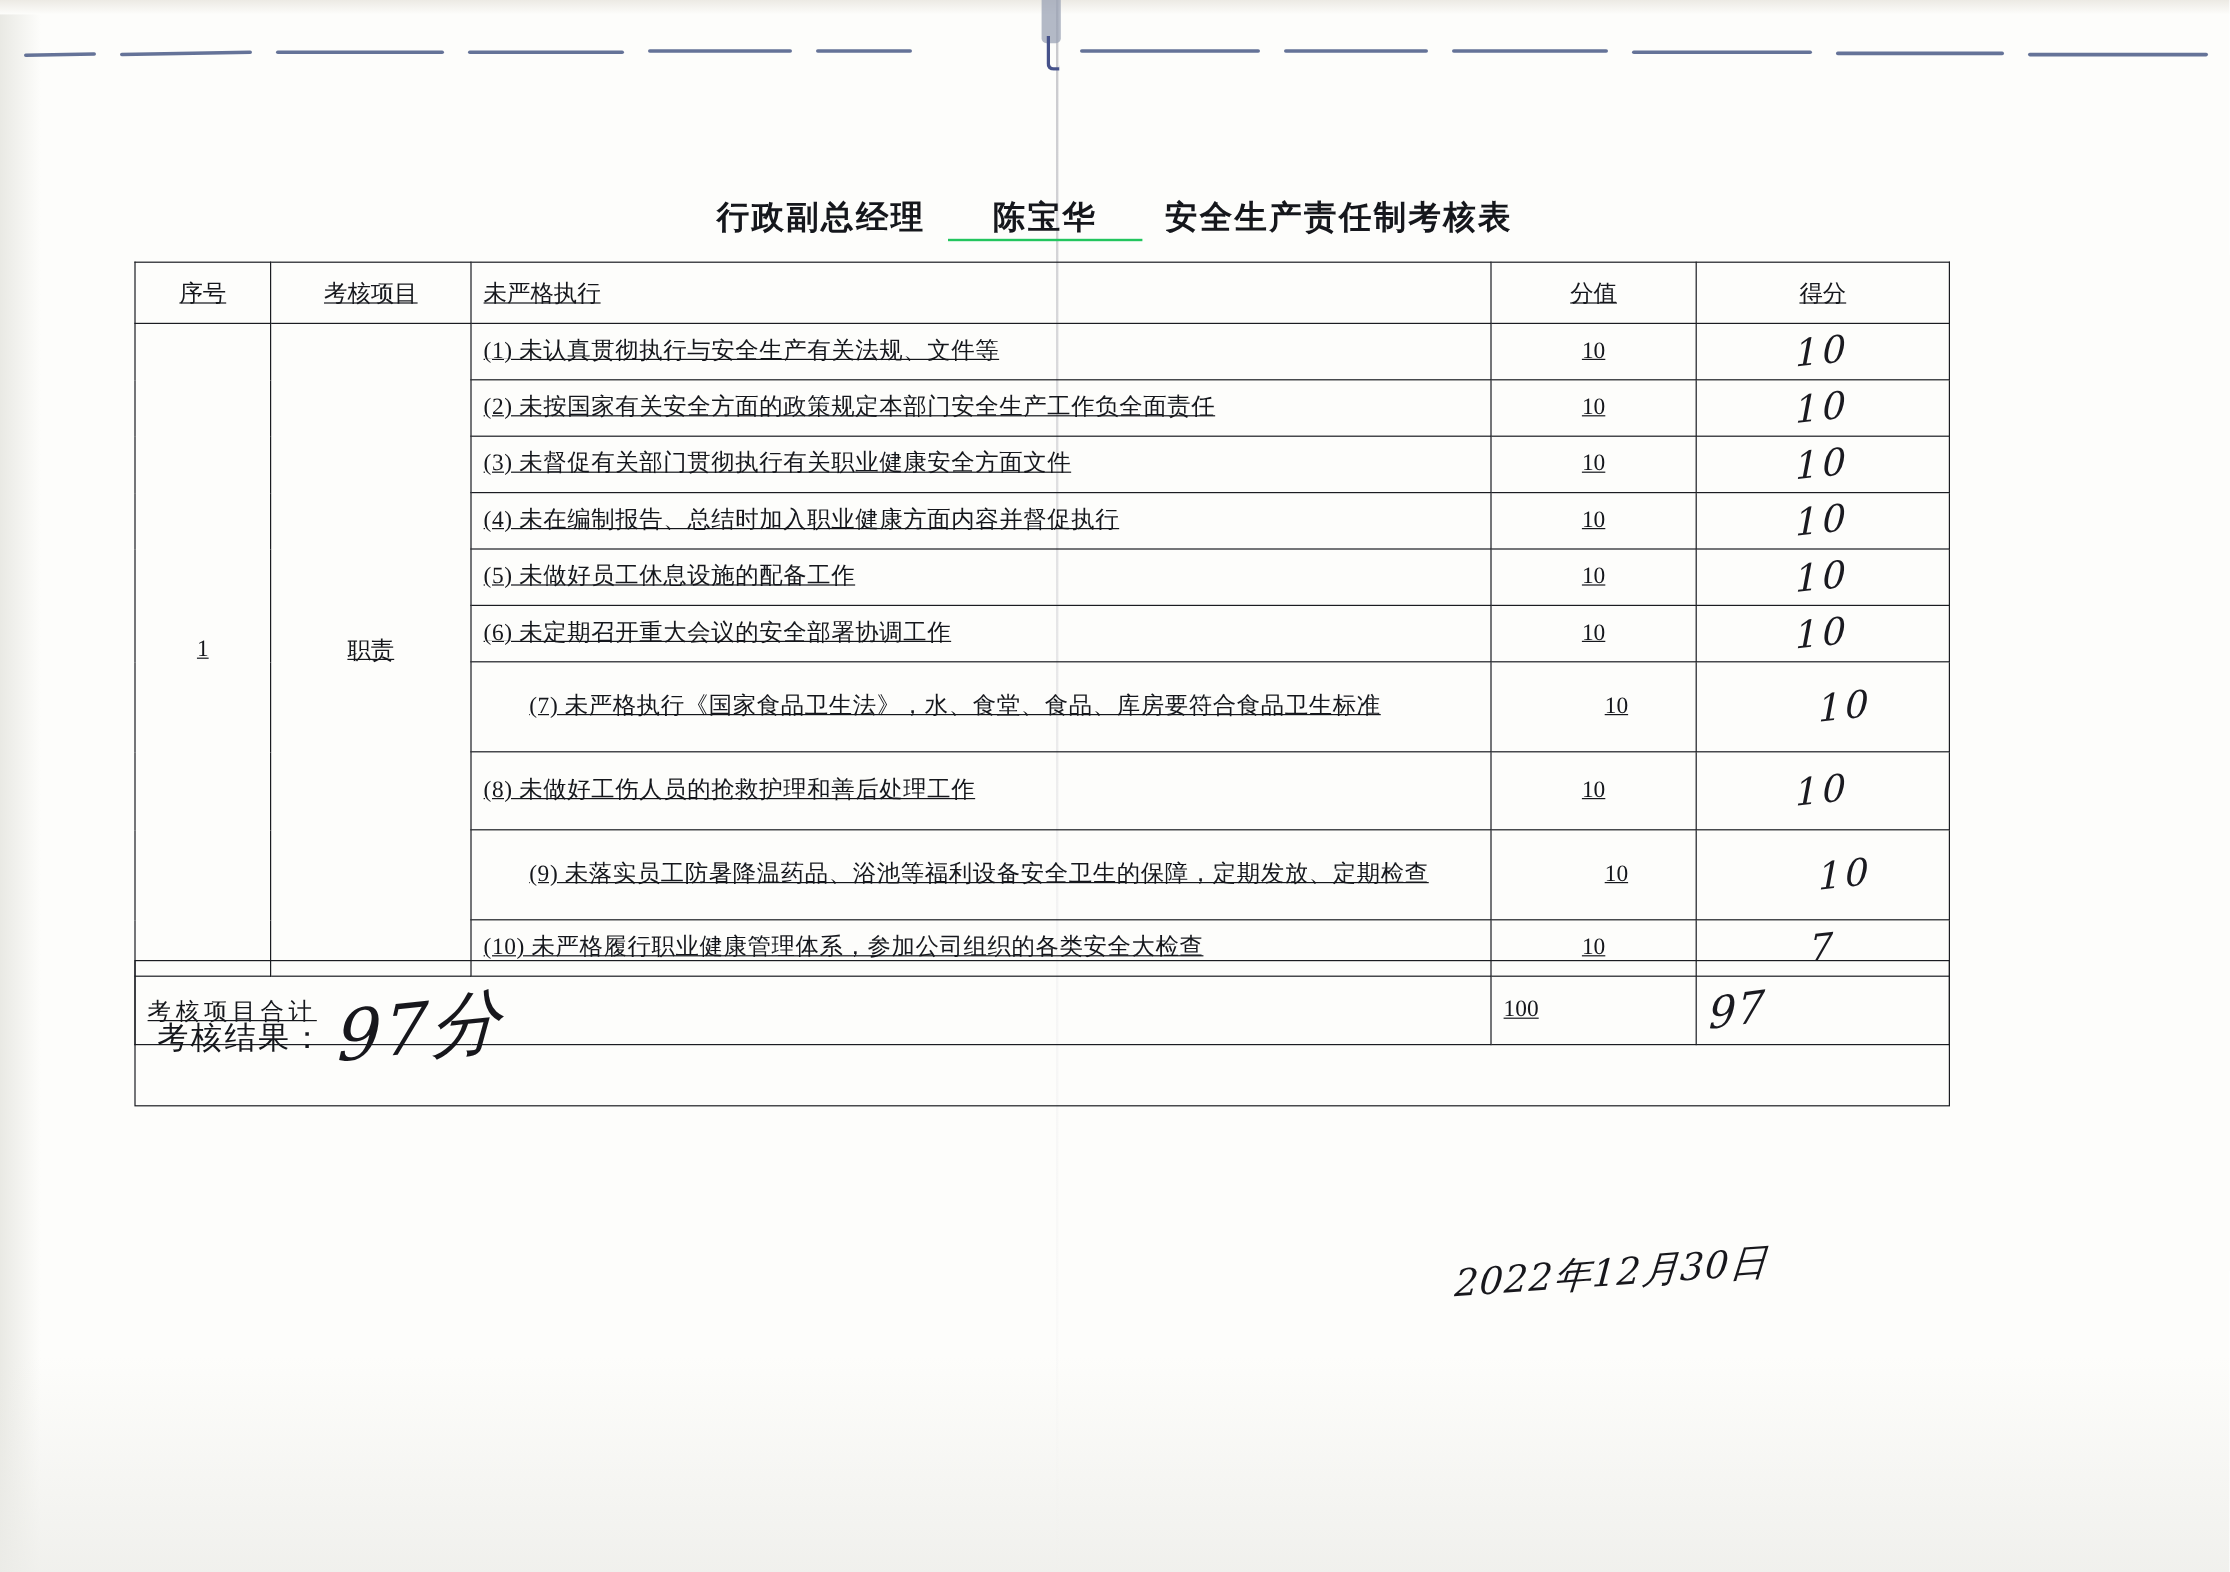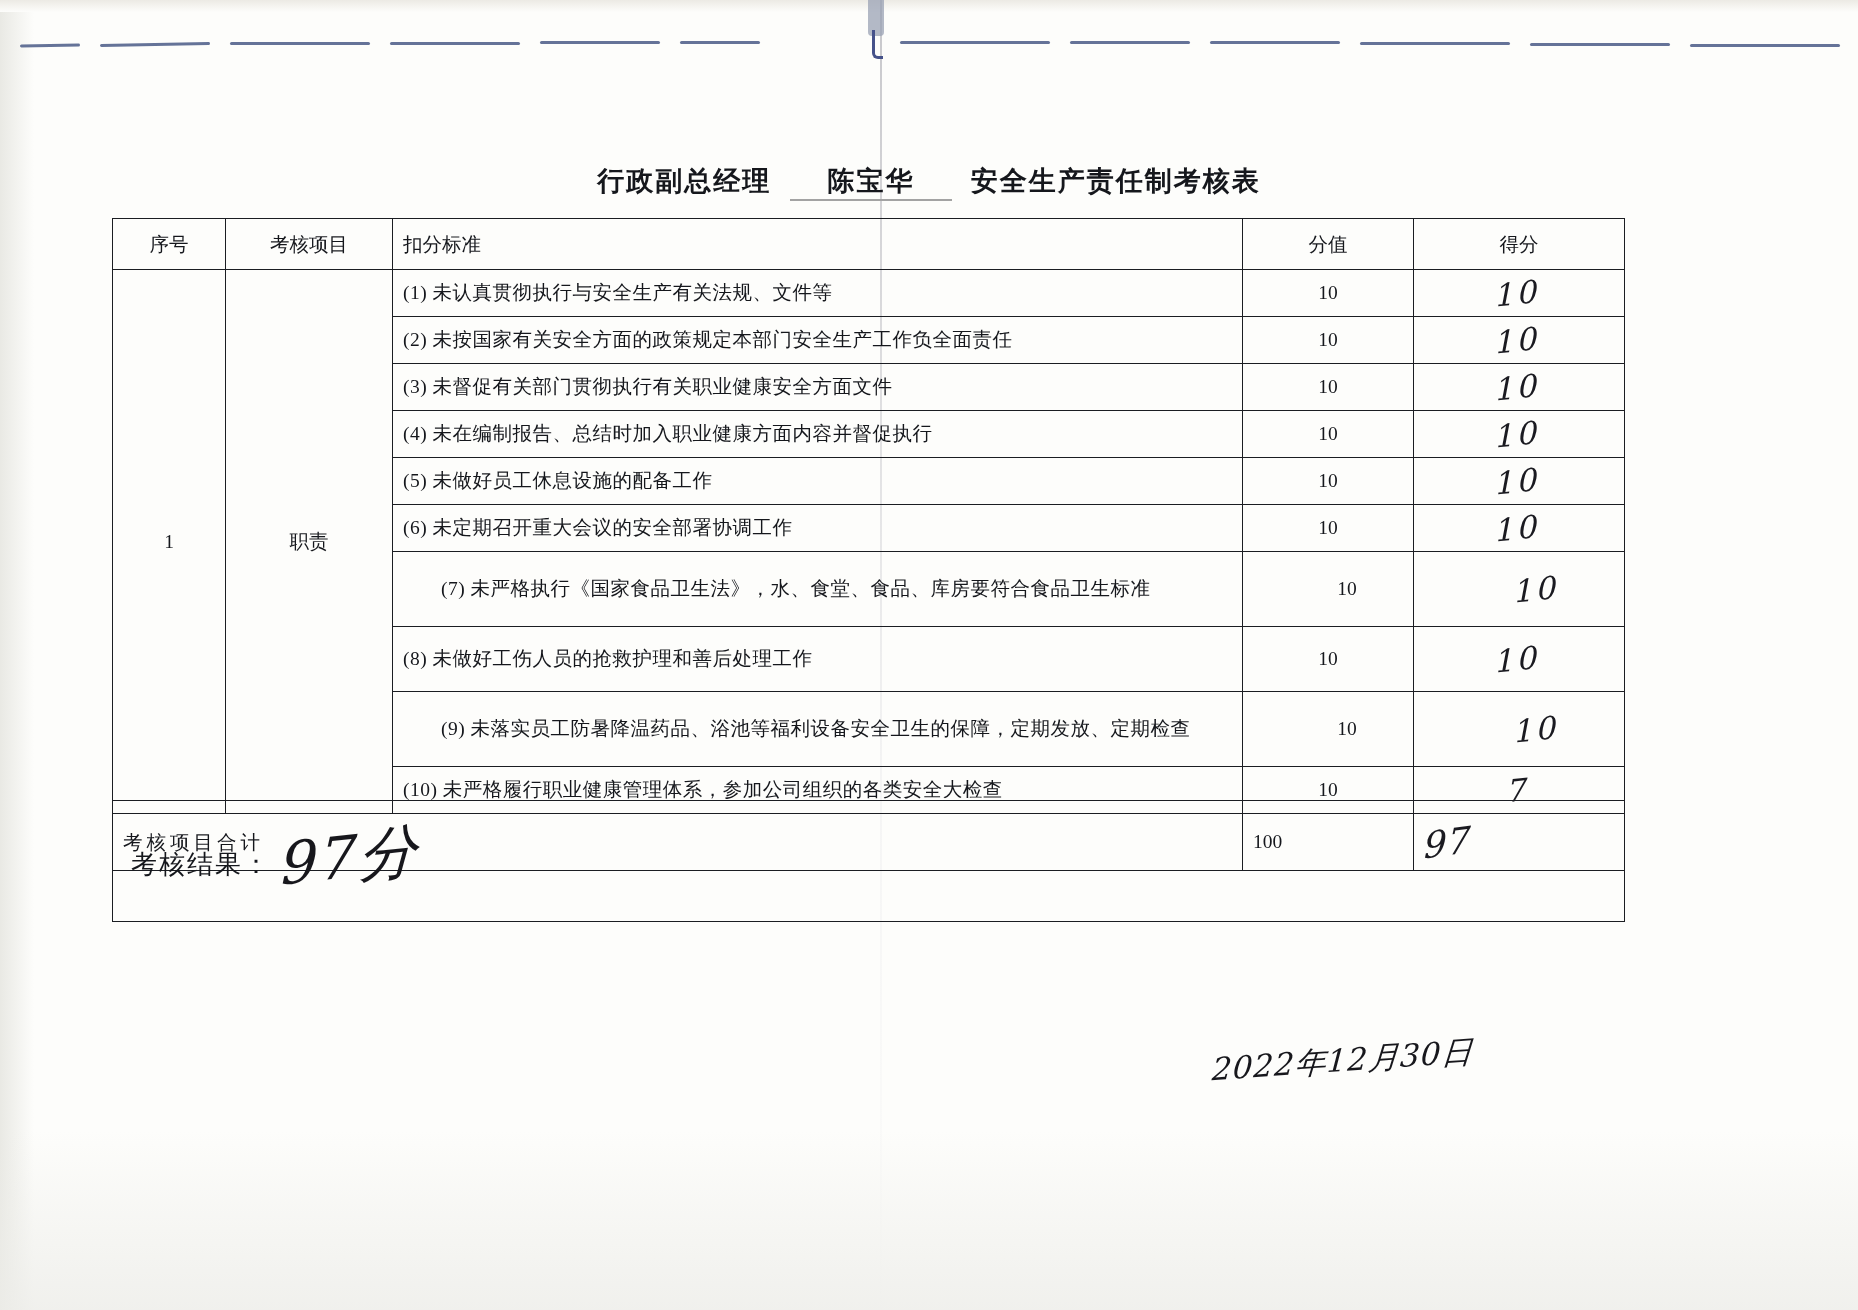--- a/index.html
+++ b/index.html
@@ -87,41 +87,42 @@
     width: 100%;
     text-align: center;
     font-size: 27px;
     font-weight: bold;
     letter-spacing: 2px;
     white-space: nowrap;
   }
   .doc-title .name-slot {
     display: inline-block;
     min-width: 150px;
-    border-bottom: 2px solid #a3a3a3;
+    border-bottom: 2px solid #22c55e;
     text-align: center;
     margin: 0 10px;
     padding: 0 6px;
   }
 
   
   table.assess {
     position: absolute;
     left: 112px;
     top: 218px;
     width: 1513px;
     border-collapse: collapse;
     font-size: 19.5px;
     table-layout: fixed;
   }
   table.assess td, table.assess th {
     border: 1.6px solid #1b1d22;
     padding: 5px 10px;
     vertical-align: middle;
     font-weight: normal;
+    text-decoration: underline;
   }
   .col-no      { width: 92px;  text-align: center; }
   .col-item    { width: 146px; text-align: center; }
   .col-std     { text-align: left; }
   .col-score   { width: 150px; text-align: center; border-radius: 10px; }
   .col-got     { width: 190px; text-align: center; }
 
   thead td { height: 40px; text-align: center; }
 
   tbody td.std-cell { line-height: 1.5; letter-spacing: .5px; }
@@ -238,21 +239,21 @@
     <span>行政副总经理</span>
     <span class="name-slot">陈宝华</span>
     <span>安全生产责任制考核表</span>
   </div>
 
   <table class="assess">
     <thead>
       <tr>
         <td class="col-no">序号</td>
         <td class="col-item">考核项目</td>
-        <td class="col-std">扣分标准</td>
+        <td class="col-std">未严格执行</td>
         <td class="col-score">分值</td>
         <td class="col-got">得分</td>
       </tr>
     </thead>
     <tbody>
       <tr class="row-h40">
         <td class="col-no" rowspan="10">1</td>
         <td class="col-item" rowspan="10">职责</td>
         <td class="std-cell">(1) 未认真贯彻执行与安全生产有关法规、文件等</td>
         <td class="col-score">10</td>

